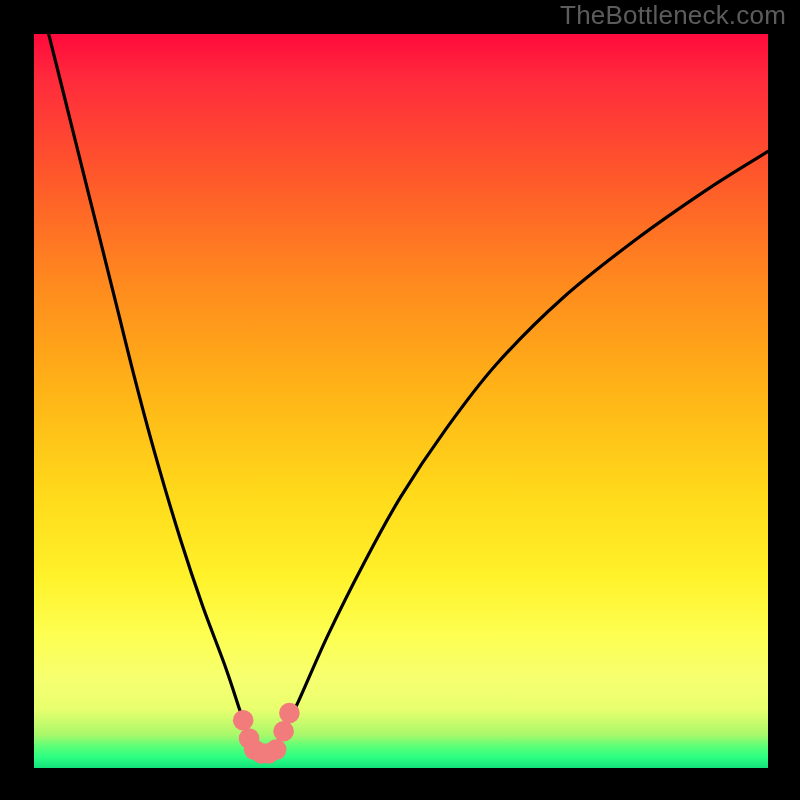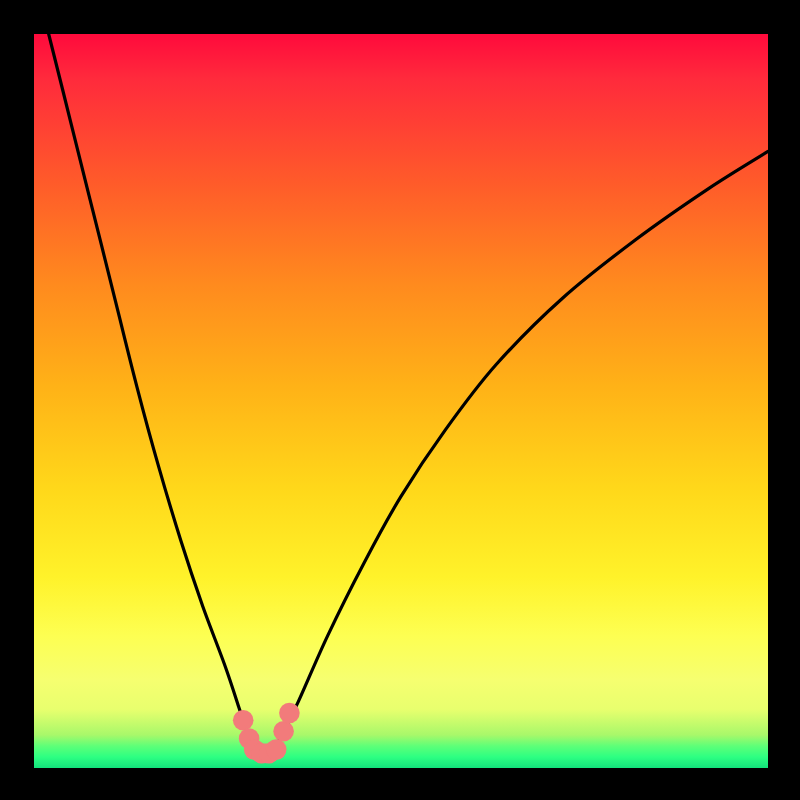--- a/index.html
+++ b/index.html
@@ -56,20 +56,21 @@
   svg.curve {
     position: absolute;
     top: 0;
     left: 0;
   }
 </style>
 </head>
 <body>
 
 <div class="frame">
+  <div class="watermark">TheBottleneck.com</div>
   <div class="plot-area">
     <svg class="curve" width="734" height="734" viewBox="0 0 734 734">
       <g id="curve-group">
           <path d="M 14.68 0 C 18.4 14.7, 29.4 58.7, 36.7 88.1 C 44.0 117.4, 51.4 146.8, 58.7 176.2 C 66.1 205.5, 73.4 234.9, 80.7 264.2 C 88.1 293.6, 95.4 324.2, 102.8 352.3 C 110.1 380.5, 117.4 407.4, 124.8 433.1 C 132.1 458.8, 139.5 483.2, 146.8 506.5 C 154.1 529.7, 161.5 551.7, 168.8 572.5 C 176.2 593.3, 184.7 614.1, 190.8 631.2 C 197.0 648.4, 201.9 664.3, 205.5 675.3 C 209.2 686.3, 210.4 691.2, 212.9 697.3 C 215.3 703.4, 217.8 708.3, 220.2 712.0 C 222.6 715.7, 225.1 718.1, 227.5 719.3 C 230.0 720.5, 232.4 720.5, 234.9 719.3 C 237.3 718.1, 239.8 715.7, 242.2 712.0 C 244.7 708.3, 245.9 704.6, 249.6 697.3 C 253.2 690.0, 256.9 683.8, 264.2 667.9 C 271.6 652.0, 282.6 625.1, 293.6 601.9 C 304.6 578.6, 318.1 551.7, 330.3 528.5 C 342.5 505.2, 353.5 484.4, 367.0 462.4 C 380.5 440.4, 395.1 418.4, 411.0 396.4 C 426.9 374.3, 442.8 352.3, 462.4 330.3 C 482.0 308.3, 505.2 285.0, 528.5 264.2 C 551.7 243.4, 577.4 223.9, 601.9 205.5 C 626.3 187.2, 653.3 168.8, 675.3 154.1 C 697.3 139.5, 724.2 123.6, 734.0 117.4" fill="none" stroke="#000" stroke-width="3.2" stroke-linecap="round"></path>
         </g>
       <g id="marker-group">
           <circle cx="209.2" cy="686.3" r="10.3" fill="#f27b7b"></circle>
           <circle cx="215.1" cy="704.6" r="10.3" fill="#f27b7b"></circle>
           <circle cx="220.2" cy="715.6" r="10.3" fill="#f27b7b"></circle>
           <circle cx="227.5" cy="719.3" r="10.3" fill="#f27b7b"></circle>

